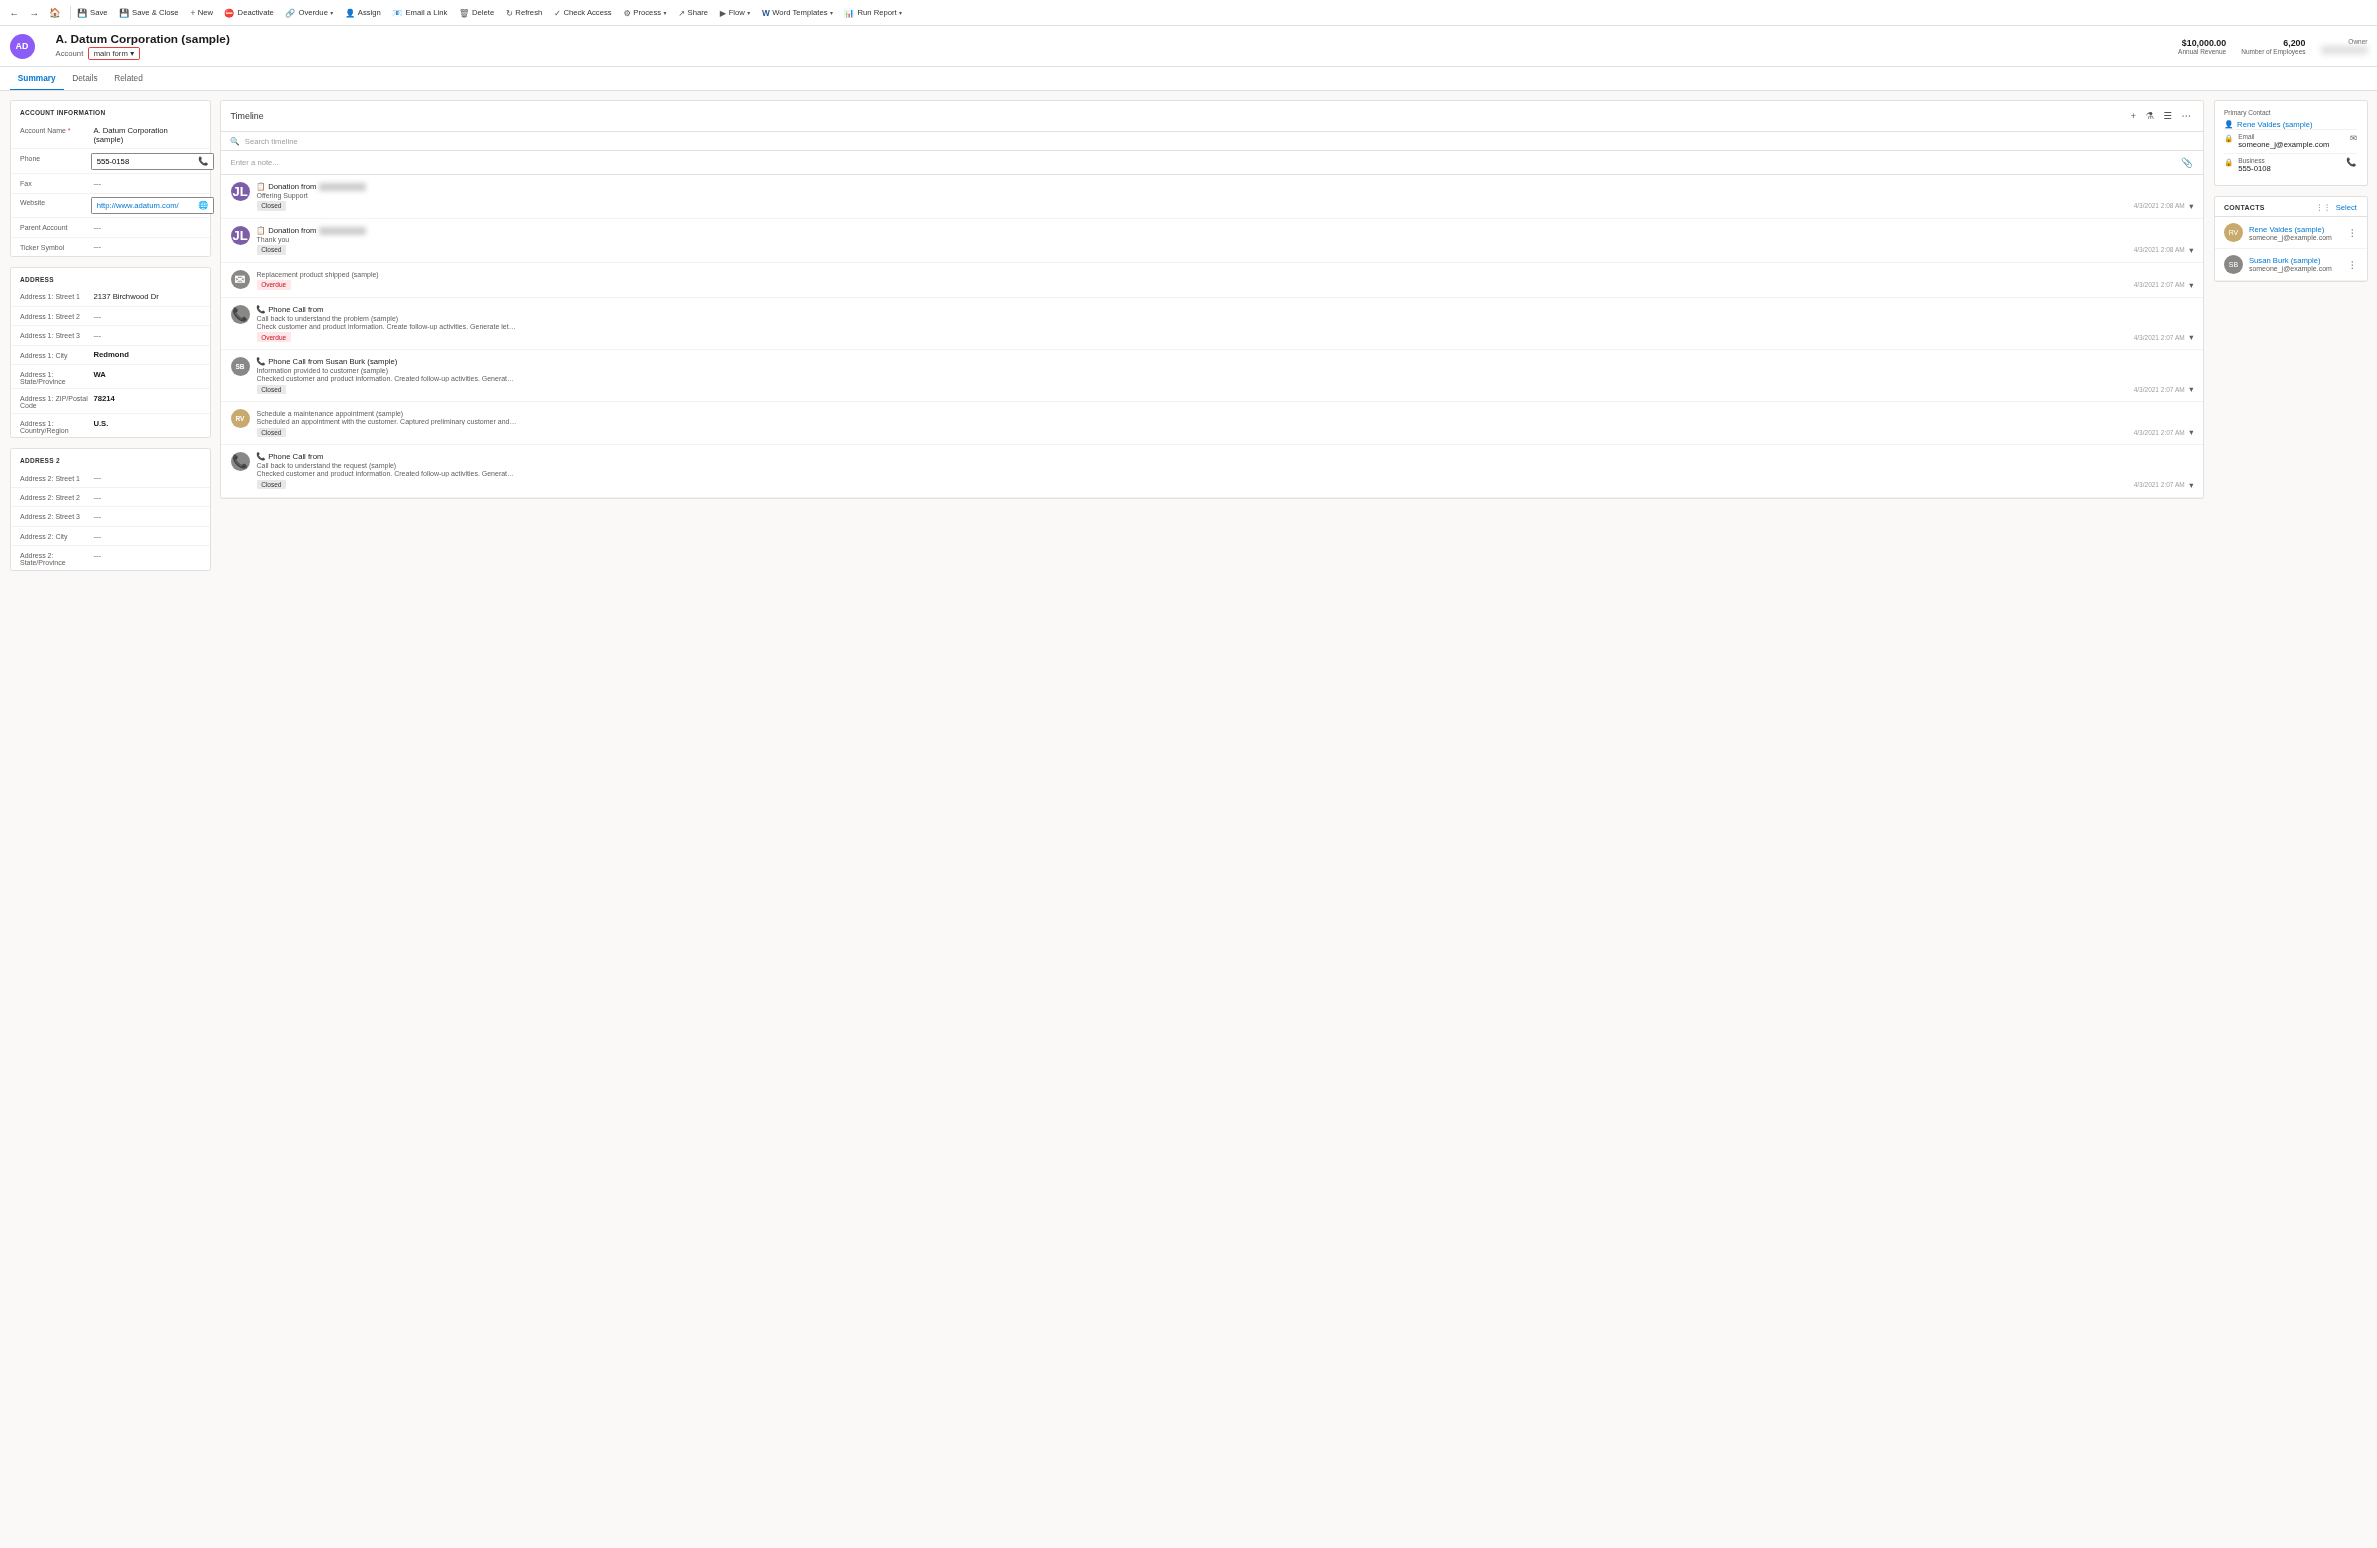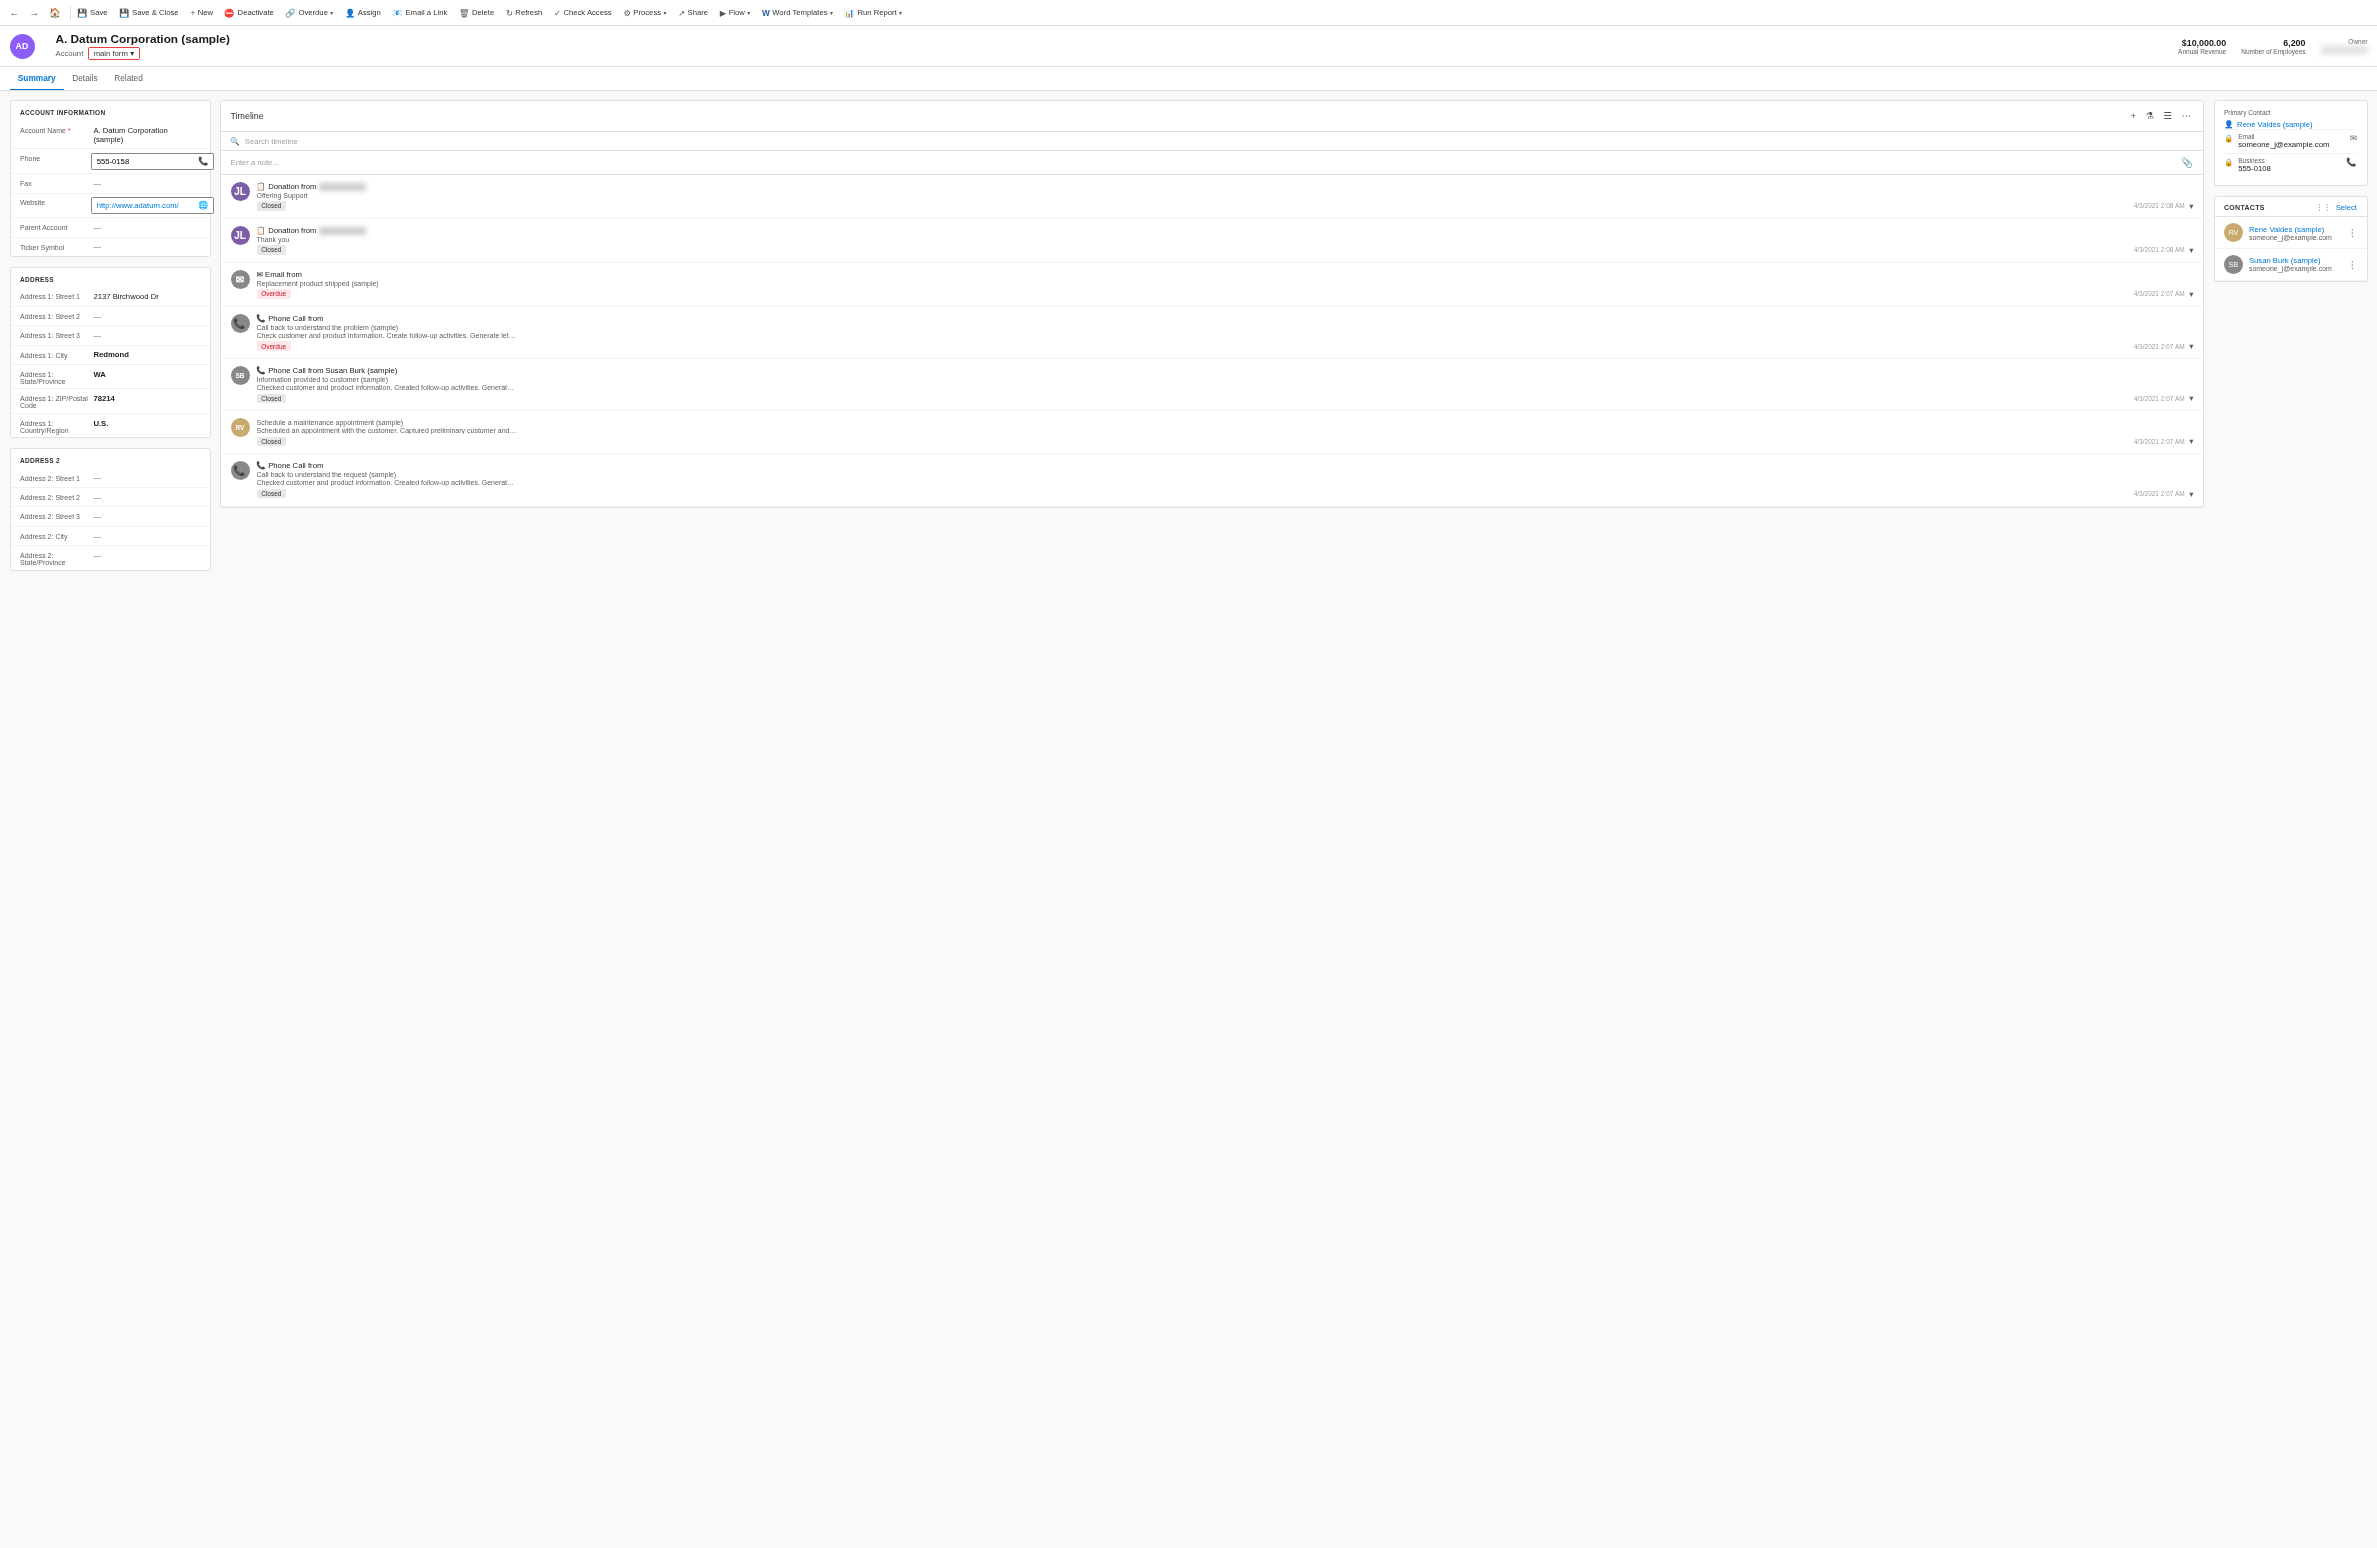--- a/index.html
+++ b/index.html
@@ -220,21 +220,21 @@
       align-items: flex-start;
     }
     .tl-avatar {
       width: 19px;
       height: 19px;
       border-radius: 50%;
       flex-shrink: 0;
       display: flex;
       align-items: center;
       justify-content: center;
-      font-size: 10px;
+      font-size: 13px;
       font-weight: 600;
       color: white;
     }
     .tl-avatar.purple { background: #7b5ea7; }
     .tl-avatar.gray { background: #8a8886; }
     .tl-content { flex: 1; }
     .tl-title { font-size: 7.7px; font-weight: 500; color: #1a1a1a; }
     .tl-subtitle { font-size: 7px; color: #605e5c; margin-top: 0.6px; }
     .tl-description { font-size: 7px; color: #605e5c; margin-top: 1.2px; white-space: nowrap; overflow: hidden; text-overflow: ellipsis; max-width: 260px; }
     .tl-meta { display: flex; align-items: center; gap: 4.7px; margin-top: 2.4px; }
@@ -570,24 +570,20 @@
               <span class="badge badge-closed">Closed</span>
               <span class="tl-time">4/3/2021 2:08 AM</span>
               <span class="tl-expand">▾</span>
             </div>
           </div>
         </div>
 
         <div class="tl-item">
           <div class="tl-avatar gray" style="background:#8a8886;">✉</div>
           <div class="tl-content">
-            <div class="tl-title">
-              <span>✉</span>
-              Email from
-            </div>
             <div class="tl-subtitle">Replacement product shipped (sample)</div>
             <div class="tl-meta">
               <span class="badge badge-overdue">Overdue</span>
               <span class="tl-time">4/3/2021 2:07 AM</span>
               <span class="tl-expand">▾</span>
             </div>
           </div>
         </div>
 
         <div class="tl-item">

